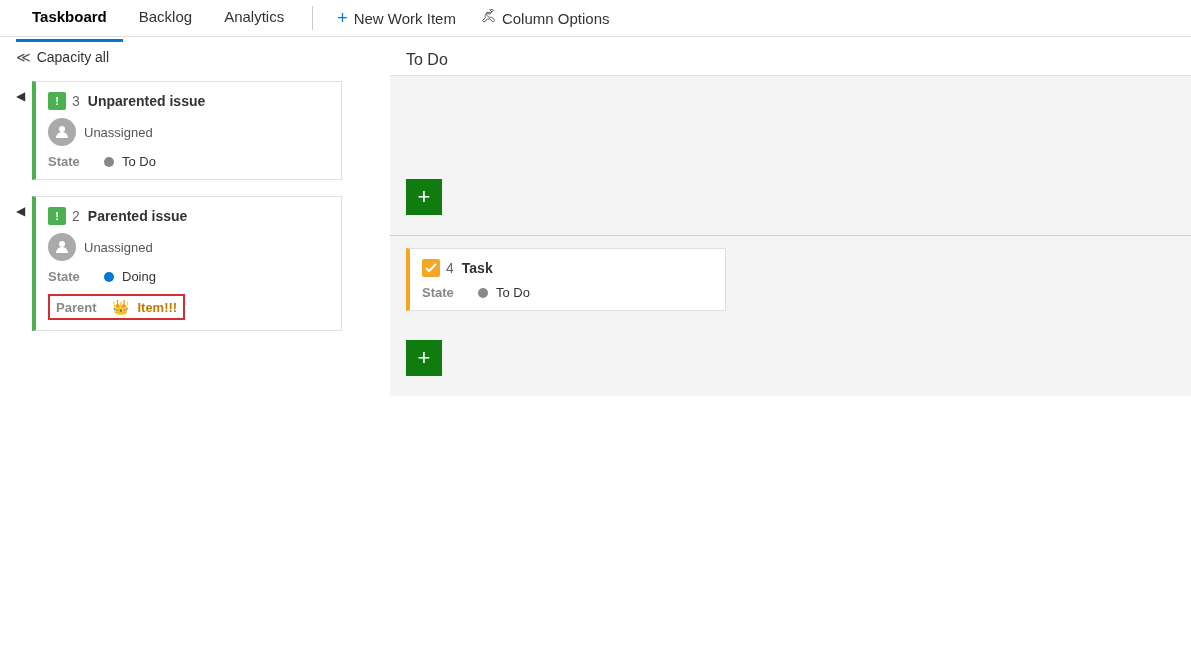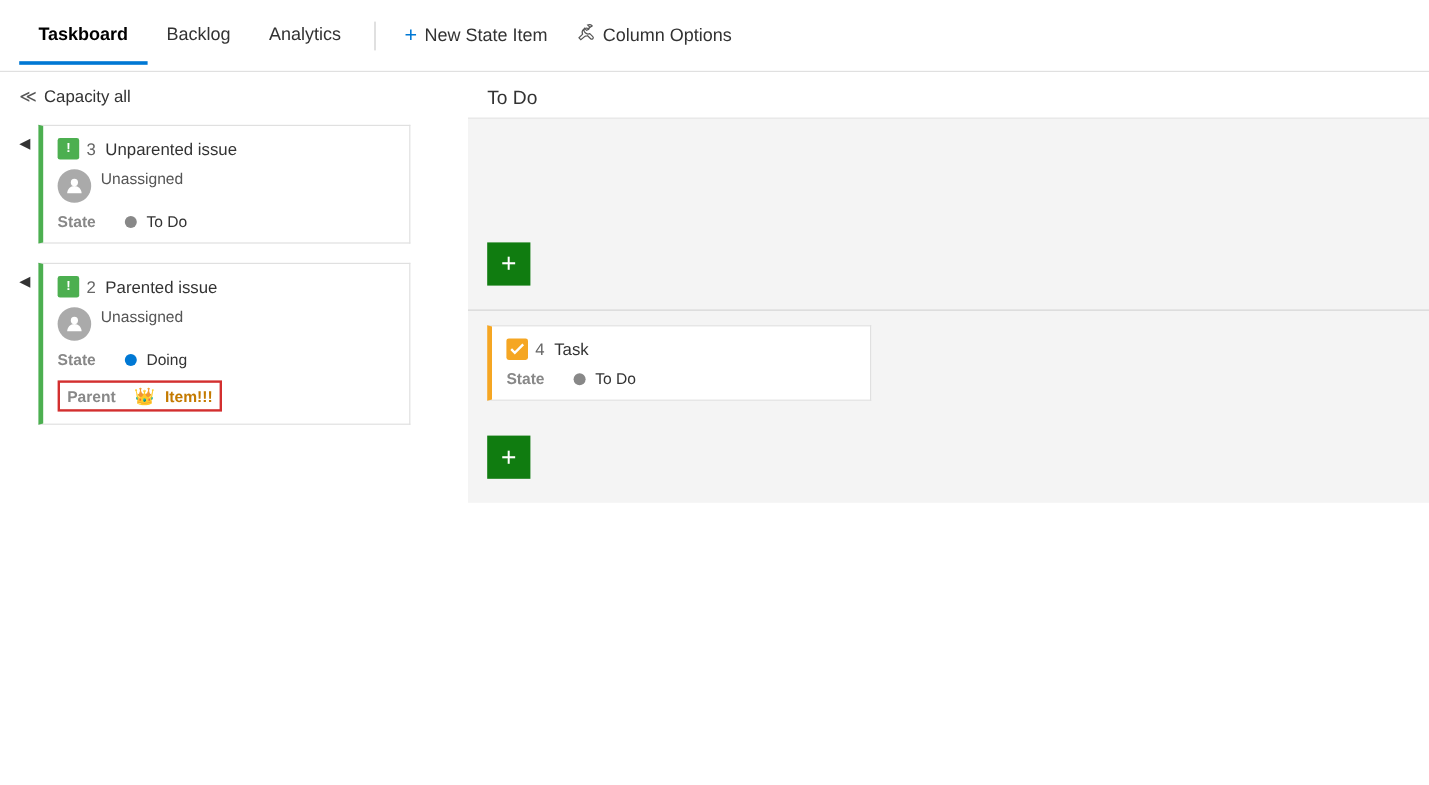--- a/index.html
+++ b/index.html
@@ -4,21 +4,21 @@
   <style>
     * { box-sizing: border-box; margin: 0; padding: 0; }
     body { font-family: 'Segoe UI', Arial, sans-serif; font-size: 14px; color: #333; background: #fff; }
 
     
     .nav-bar {
       display: flex;
       align-items: center;
       border-bottom: 1px solid #e0e0e0;
       padding: 0 16px;
-      height: 60px;
+      height: 37px;
     }
     .nav-tabs { display: flex; align-items: center; gap: 0; }
     .nav-tab {
       padding: 14px 16px;
       cursor: pointer;
       color: #333;
       font-size: 15px;
       border-bottom: 3px solid transparent;
       white-space: nowrap;
     }
@@ -108,24 +108,25 @@
       border-radius: 2px;
       display: flex;
       align-items: center;
       justify-content: center;
       color: #fff;
       font-size: 11px;
       font-weight: 700;
       flex-shrink: 0;
     }
     .card-id { color: #666; font-weight: 400; margin-right: 2px; }
-    .card-title { font-weight: 400; }
+    .card-title { font-weight: 700; }
 
     .assignee-row {
       display: flex;
+      align-items: center;
       gap: 8px;
       margin-bottom: 8px;
     }
     .avatar-icon {
       width: 28px;
       height: 28px;
       border-radius: 50%;
       background: #aaa;
       display: flex;
       align-items: center;
@@ -240,21 +241,21 @@
 
 <div class="nav-bar">
   <div class="nav-tabs">
     <div class="nav-tab active">Taskboard</div>
     <div class="nav-tab">Backlog</div>
     <div class="nav-tab">Analytics</div>
   </div>
   <div class="nav-divider"></div>
   <div class="nav-action">
     <span class="plus-icon">+</span>
-    <span>New State Item</span>
+    <span>New Work Item</span>
   </div>
   <div class="nav-action">
     <span class="wrench-icon">
       <svg width="16" height="16" viewBox="0 0 16 16" fill="none" xmlns="http://www.w3.org/2000/svg">
         <path d="M13.5 2.5C12.5 1.5 11 1.2 9.7 1.8L11.5 3.6L10.6 5.4L8.8 6.3L7 4.5C6.4 5.8 6.7 7.3 7.7 8.3C8.7 9.3 10.2 9.6 11.5 9L14 11.5C14.5 12 14.5 12.8 14 13.3C13.5 13.8 12.7 13.8 12.2 13.3L9.7 10.8C9.1 11.1 8.4 11.2 7.7 11.1L4 14L2.5 12.5L5.5 9.5C4.9 8.2 5.1 6.6 6.2 5.5C7.3 4.4 8.9 4.1 10.3 4.8Z" stroke="#555" stroke-width="1" fill="none"></path>
       </svg>
     </span>
     <span>Column Options</span>
   </div>
 </div>

